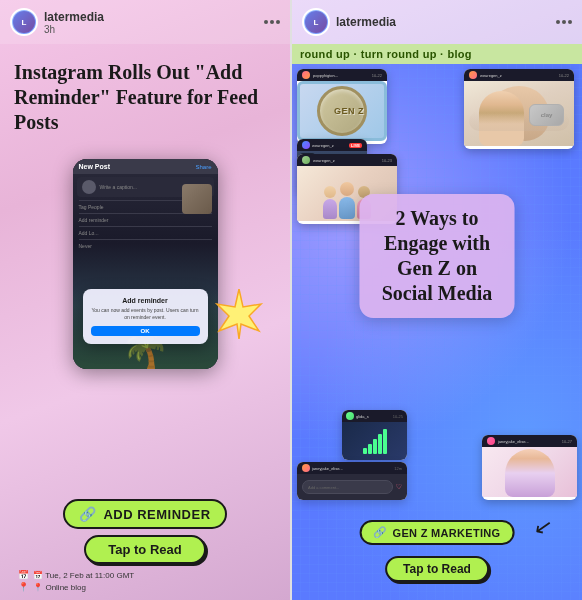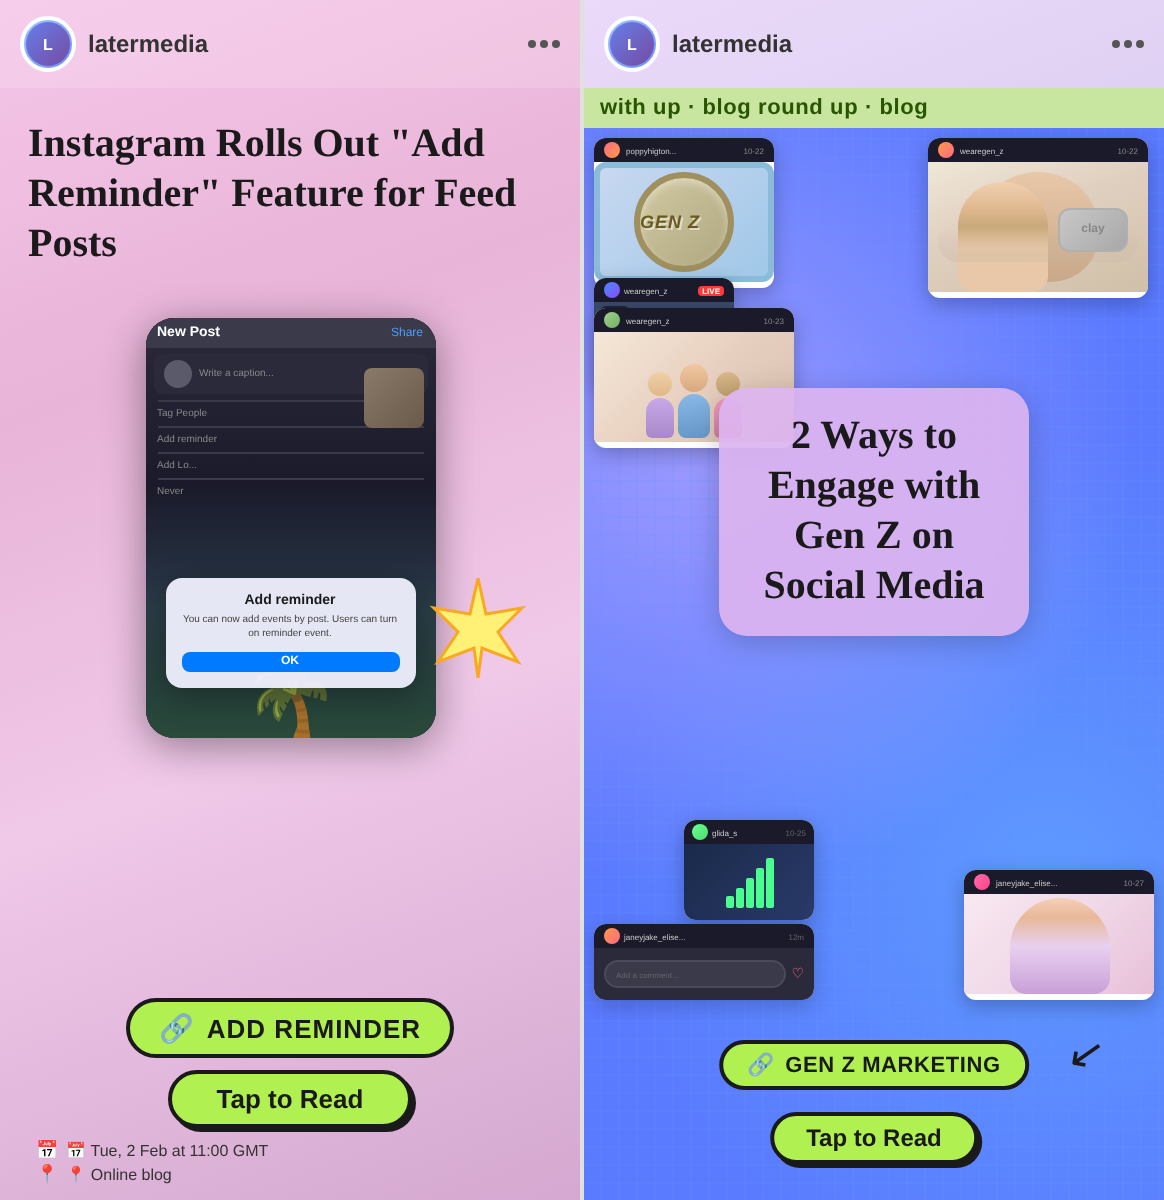--- a/index.html
+++ b/index.html
@@ -614,20 +614,21 @@
 <body>
 
 <div class="card card-left">
 
   <div class="card-header">
     <div class="avatar">
       <div class="avatar-inner">L</div>
     </div>
     <div class="header-info">
       <span class="username">latermedia</span>
+      <span class="time-ago">3h</span>
     </div>
     <div class="header-dots">
       <div class="dot"></div>
       <div class="dot"></div>
       <div class="dot"></div>
     </div>
   </div>
 
 
   <div class="left-content">
@@ -714,36 +715,36 @@
       <span class="username">latermedia</span>
     </div>
     <div class="header-dots">
       <div class="dot"></div>
       <div class="dot"></div>
       <div class="dot"></div>
     </div>
   </div>
 
   <div class="ticker-bar">
-    <div class="ticker-content">with up · blog round up · blog</div>
+    <div class="ticker-content">round up · turn round up · blog</div>
   </div>
 
   <div class="right-content">
 
     <div class="collage-bg"></div>
     <div class="pattern-area"></div>
 
     <div class="mc img-top-left">
       <div class="mc-header">
         <div class="mc-av"></div>
         <span class="mc-username">poppyhigton...</span>
         <span class="mc-time">10-22</span>
       </div>
       <div class="mc-img-area" style="height:60px;background:linear-gradient(135deg,#c8d8f0,#a0c8e8);display:flex;align-items:center;justify-content:center;">
-        <div style="width:50px;height:50px;border-radius:50%;background:linear-gradient(135deg,#d0c8a0,#b0a880);display:flex;align-items:center;justify-content:flex-start;font-size:7px;font-weight:900;color:#5a5030;letter-spacing:0.5px;border:3px solid #a09060;box-shadow:inset 0 2px 4px rgba(255,255,255,0.4);font-style:italic;">
+        <div style="width:50px;height:50px;border-radius:50%;background:linear-gradient(135deg,#d0c8a0,#b0a880);display:flex;align-items:center;justify-content:flex-end;font-size:7px;font-weight:900;color:#5a5030;letter-spacing:0.5px;border:3px solid #a09060;box-shadow:inset 0 2px 4px rgba(255,255,255,0.4);">
           <span style="font-size:9px;font-weight:900;color:#6a5a20;">GEN Z</span>
         </div>
       </div>
     </div>
 
     <div class="mc img-tl">
       <div class="mc-header">
         <div class="mc-av" style="background:linear-gradient(135deg,#ff9a44,#ff6a88);"></div>
         <span class="mc-username">wearegen_z</span>
         <span class="mc-time">10-22</span>

